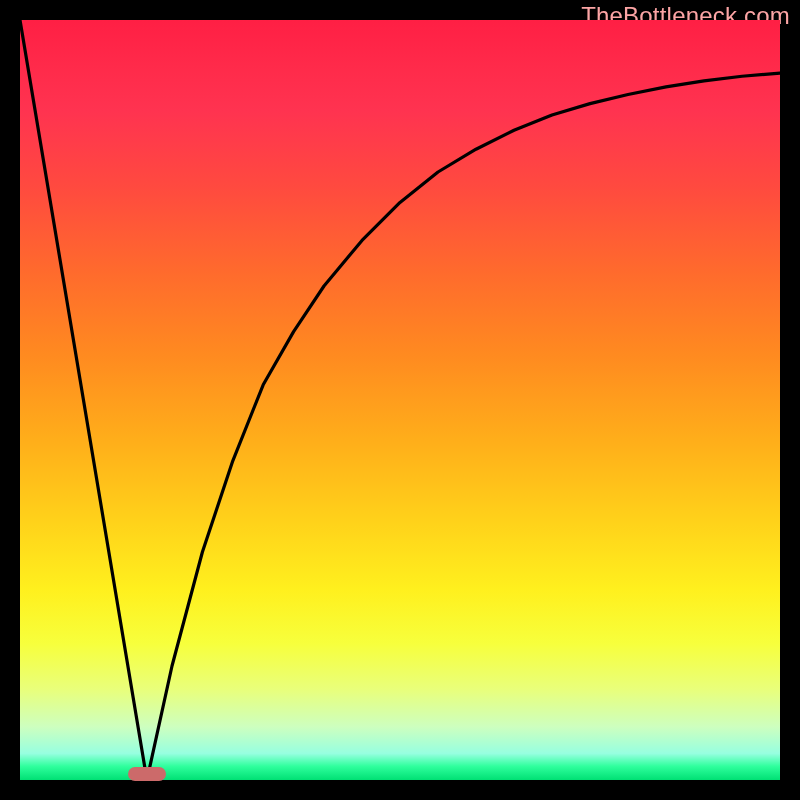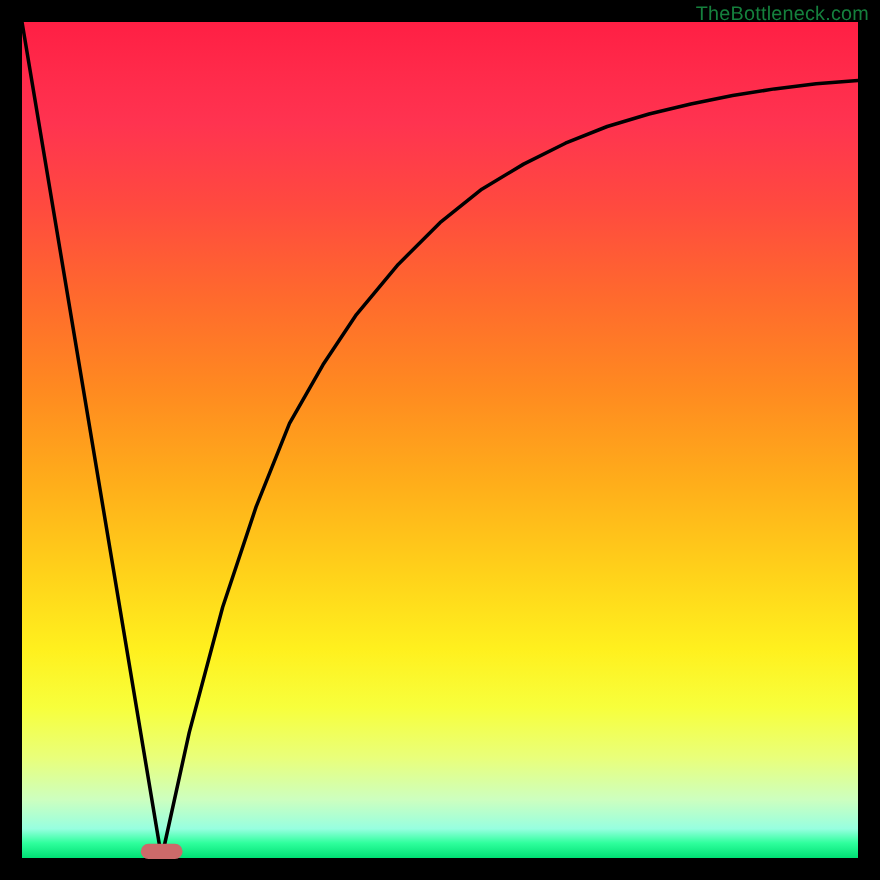--- a/index.html
+++ b/index.html
@@ -38,22 +38,22 @@
       #cdffbf 93%,
       #97ffe0 96.5%,
       #2fff9d 98.2%,
       #00e074 100%
     );
   }
   .watermark {
     position: absolute;
     top: 2px;
     right: 10px;
-    color: #15803d;
-    font-size: 18px;
+    color: #fca5a5;
+    font-size: 24px;
     font-weight: 500;
     letter-spacing: 0.2px;
     user-select: none;
   }
   svg.curve {
     position: absolute;
     left: 0;
     top: 0;
     width: 760px;
     height: 760px;

